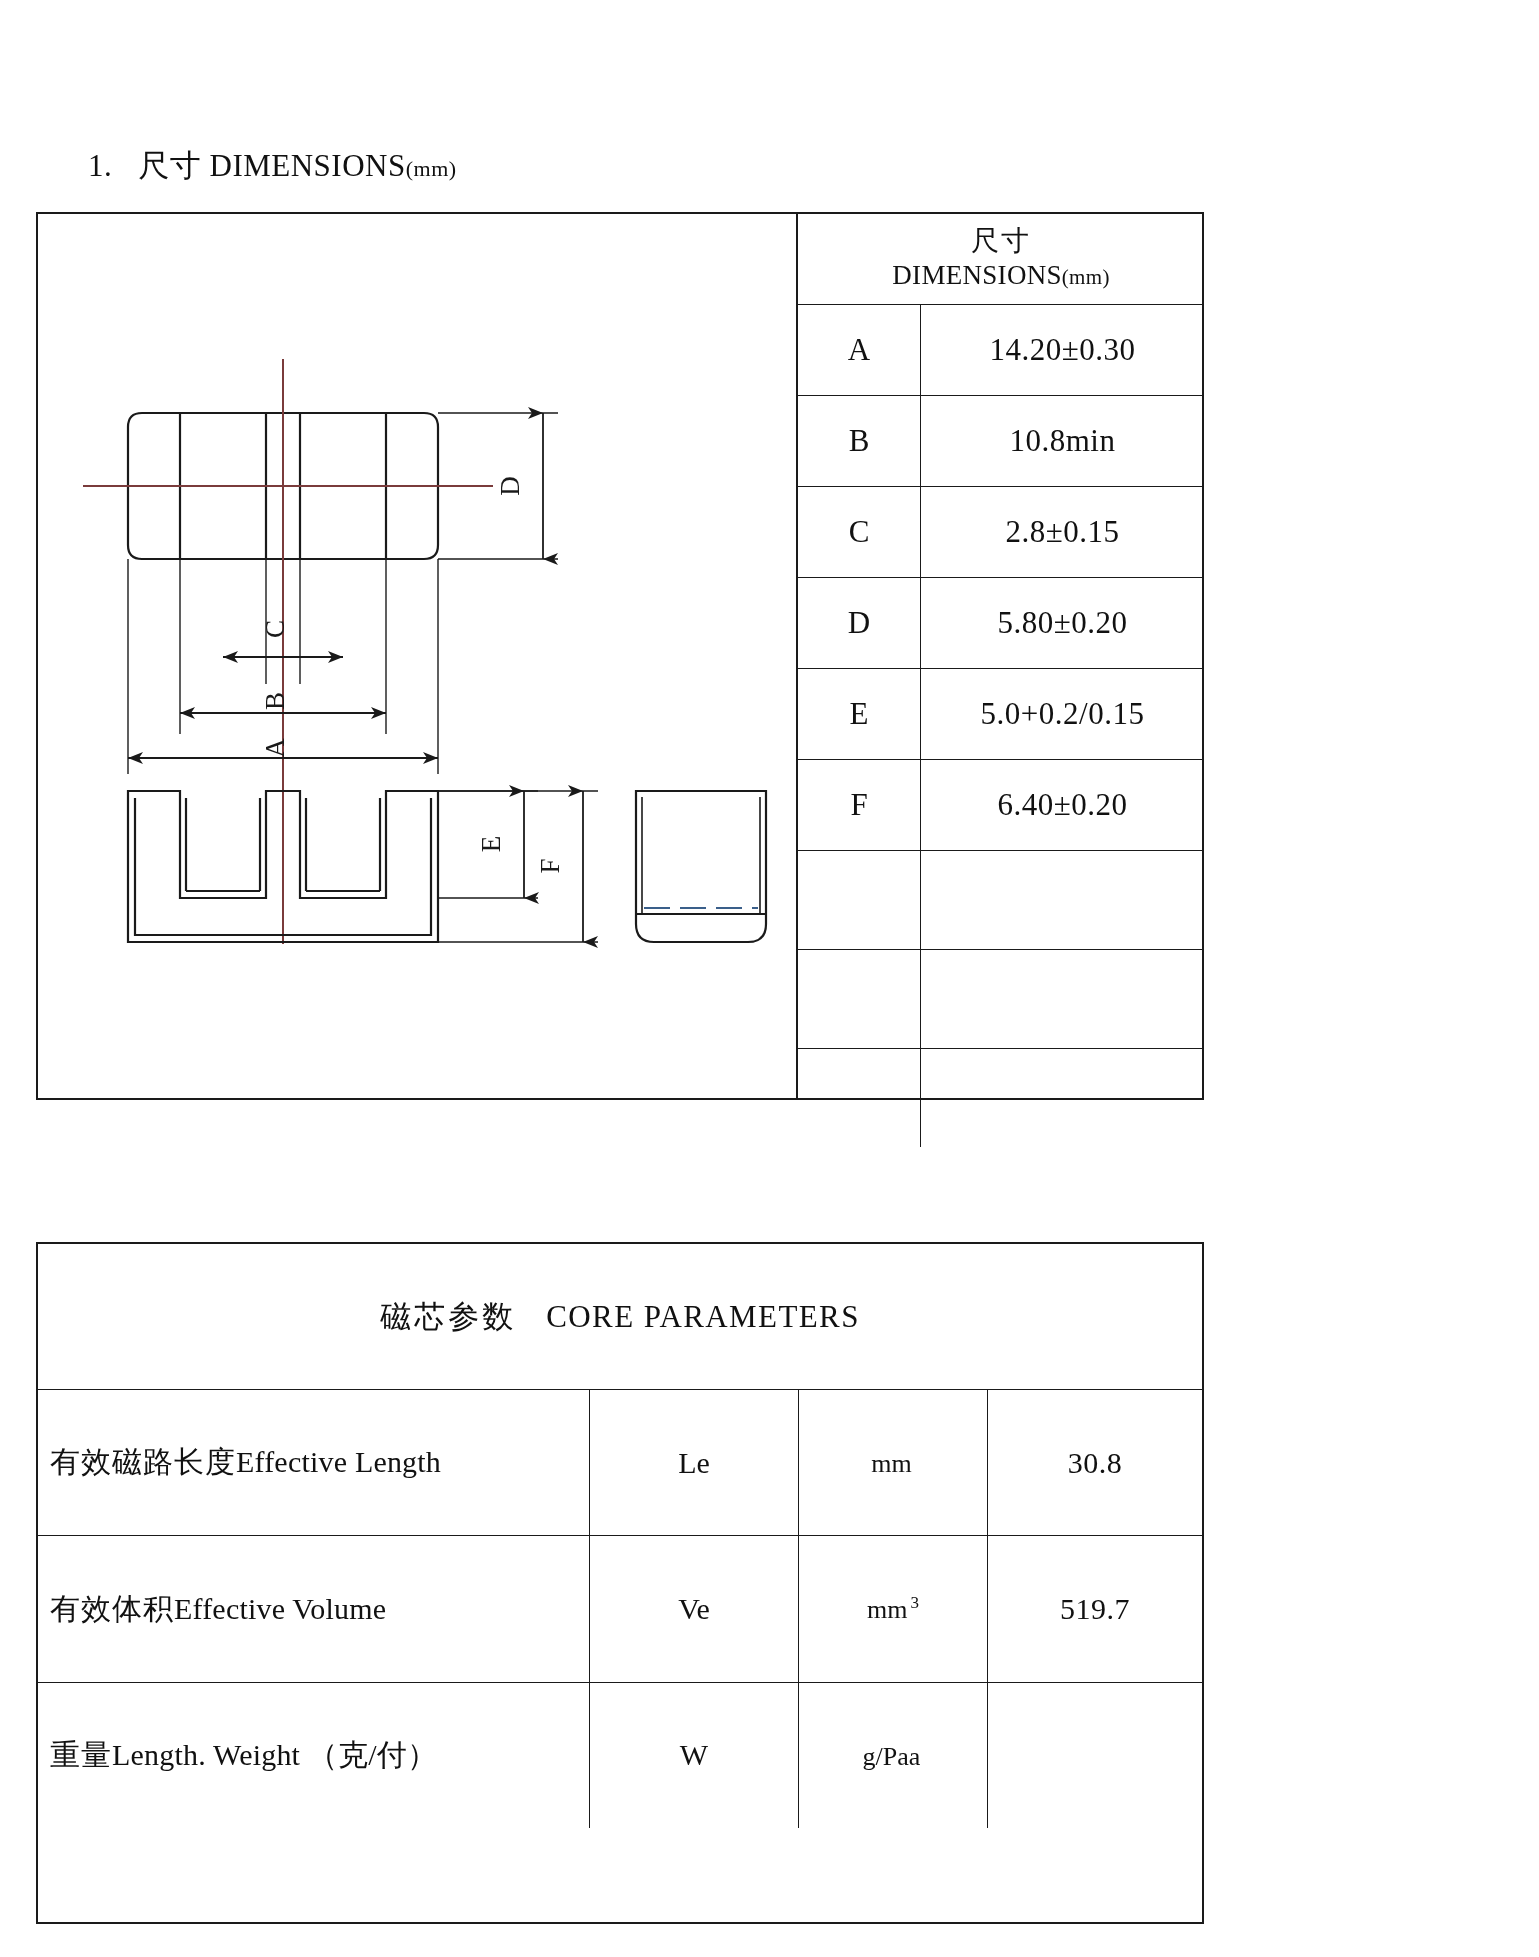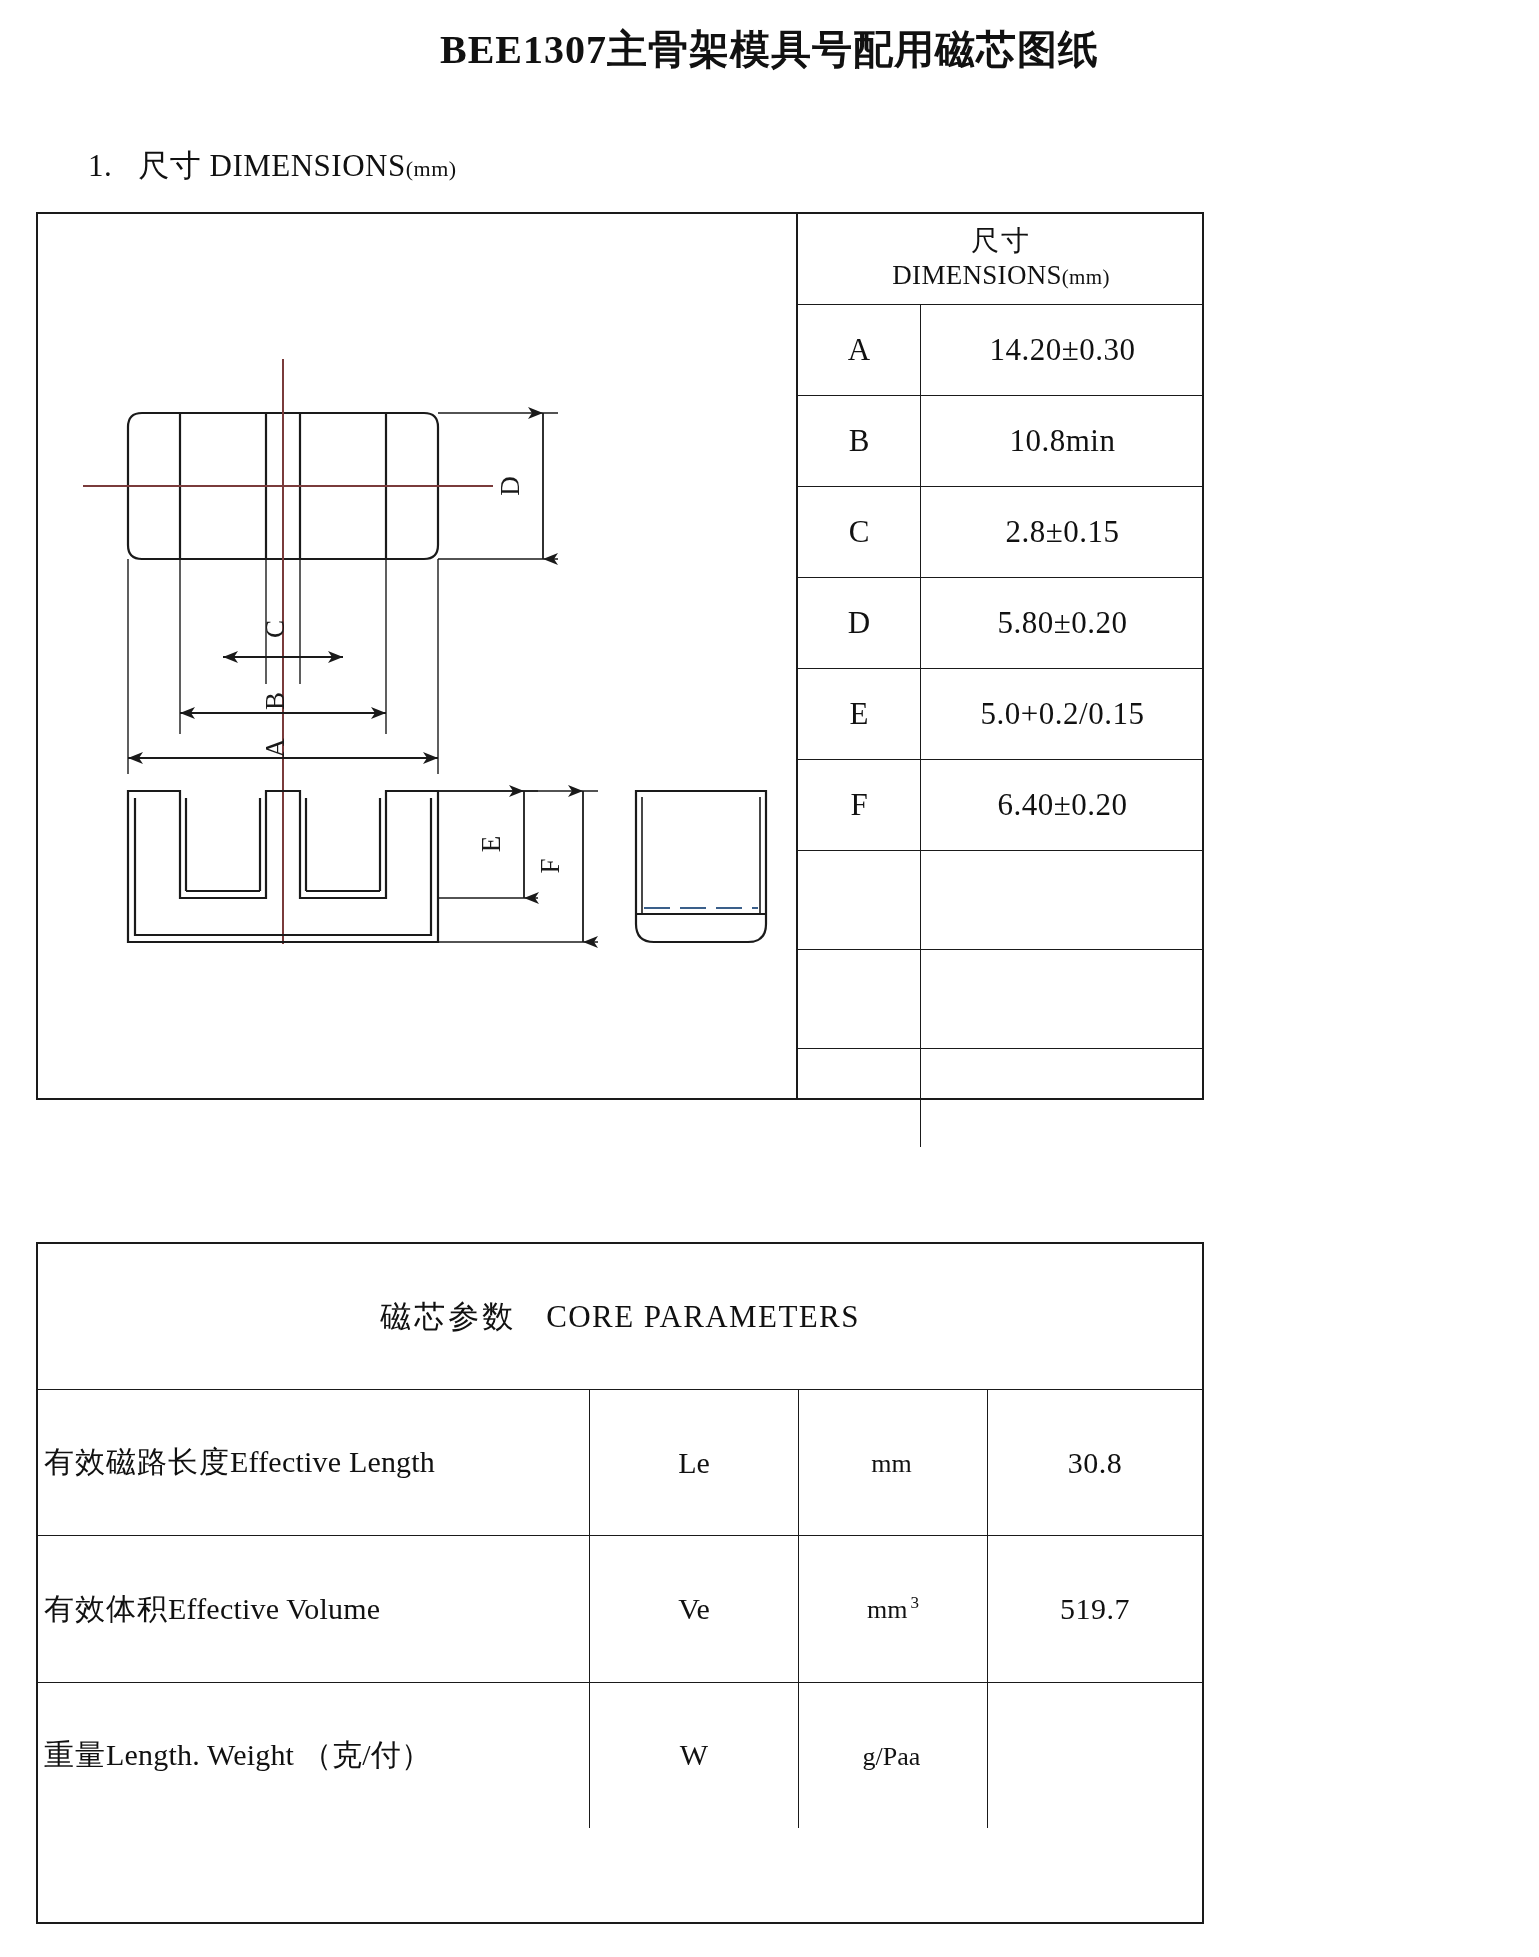--- a/index.html
+++ b/index.html
@@ -73,35 +73,34 @@
     position:absolute;left:0;top:0;width:1164px;height:584px;border-collapse:collapse;
   }
   .core-table td{border:1px solid #1a1a1a;vertical-align:middle;}
   .core-table .caption{
     border-top:none;border-left:none;border-right:none;
     height:86px;text-align:center;font-size:31px;letter-spacing:1px;
   }
   .core-table .caption .cn{letter-spacing:3px;}
   .core-table .caption .en{margin-left:30px;letter-spacing:1.4px;}
   .core-table .pname{
-    border-left:none;padding-left:6px;height:86px;font-size:30px;letter-spacing:.2px;white-space:nowrap;
+    border-left:none;padding-left:12px;height:86px;font-size:30px;letter-spacing:.2px;white-space:nowrap;
   }
   .core-table .pname .cn{letter-spacing:1px;}
   .core-table .psym{width:206px;text-align:center;font-size:30px;}
   .core-table .punit{width:186px;text-align:center;font-size:26px;margin-top:33px;}
   .core-table .punit sup{font-size:17px;vertical-align:super;margin-left:3px;}
   .core-table .pval{width:212px;text-align:center;font-size:30px;border-right:none;letter-spacing:.5px;}
   .core-table tr:last-child td{border-bottom:none;}
 </style>
 </head>
 <body>
 
 <div class="page">
 
-  <div class="doc-title">BEE1307主骨架模具号配用磁芯图纸</div>
 
   <div class="sec-heading">
     <span class="num">1.</span><span>尺寸</span>&nbsp;<span>DIMENSIONS</span><span class="mm">(mm)</span>
   </div>
 
   <div class="dim-block">
     <div class="dim-split"></div>
 
     <div class="draw">
       <svg width="756" height="884" viewBox="0 0 756 884">

